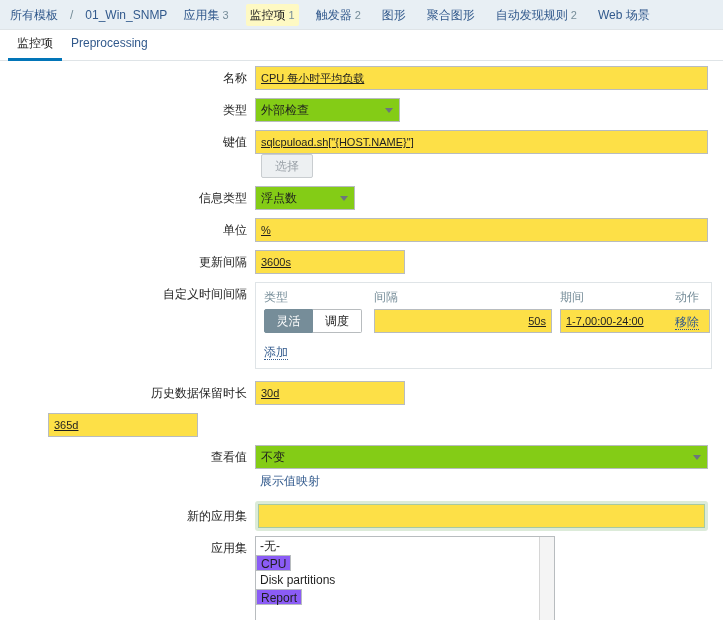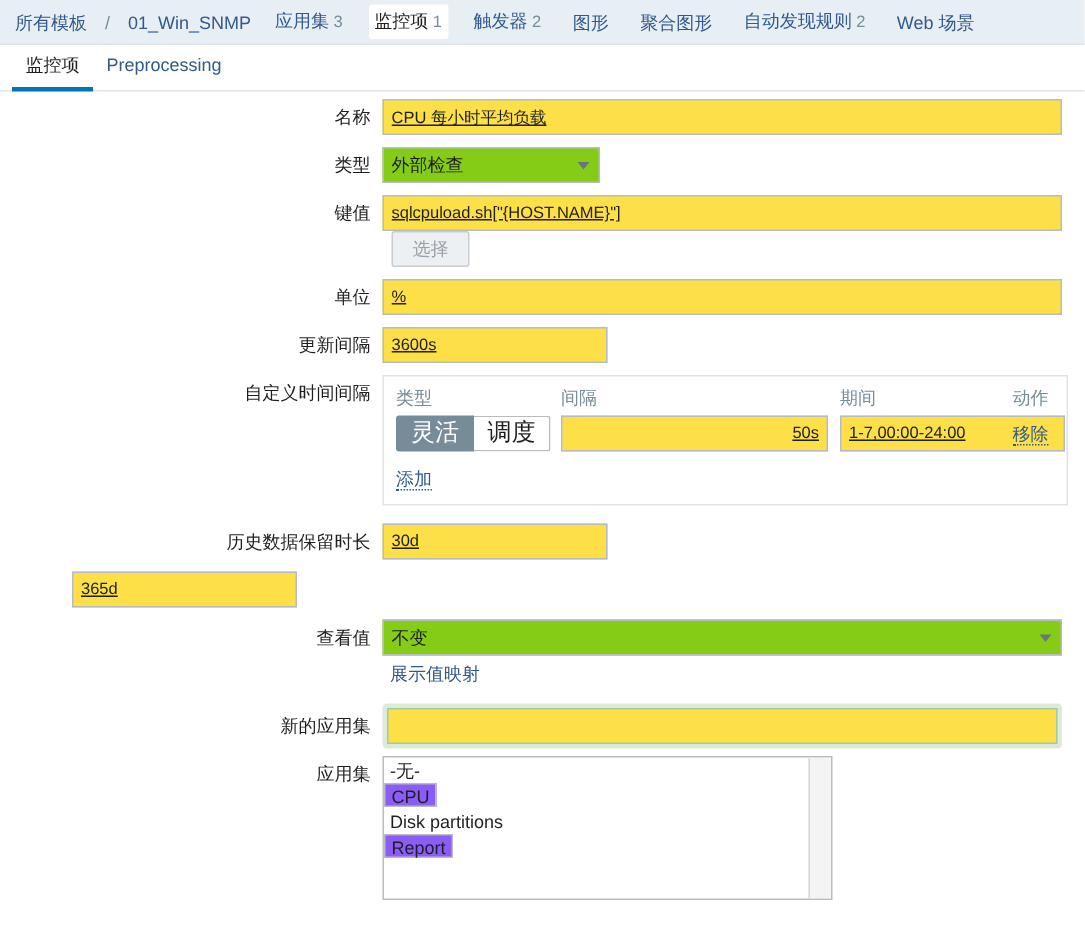--- a/index.html
+++ b/index.html
@@ -25,21 +25,21 @@
     padding: 2px 2px; margin-right: 10px; line-height: 16px;
     cursor: pointer;
   }
   .nav-sep { font-size: 12px; color: #768d99; margin-right: 10px; }
   .nav-item {
     font-size: 12px; color: #31598c; margin-right: 13px;
     padding: 3px 4px; line-height: 16px; cursor: pointer;
   }
   .nav-item .cnt { color: #768d99; font-size: 11px; margin-left: 3px; }
   .nav-item.active {
-    background: #ffffff; border-radius: 2px; color: #1f1f1f;
+    background: #fef9c3; border-radius: 2px; color: #1f1f1f;
   }
 
   
   #subtabs {
     position: absolute; left: 0; top: 31px; width: 723px; height: 30px;
     border-bottom: 1px solid #dfe4e7;
     display: flex; align-items: flex-end;
     padding-left: 8px;
     background: #ffffff;
   }
@@ -111,21 +111,21 @@
   .ci-row  { display: flex; align-items: center; }
   .c-type   { width: 110px; flex: 0 0 110px; }
   .c-intv   { width: 186px; flex: 0 0 186px; }
   .c-per    { width: 115px; flex: 0 0 115px; }
   .c-act    { width: 38px;  flex: 0 0 38px; text-align: left; }
 
   .seg { display: inline-flex; }
   .seg .sb {
     height: 24px; min-width: 49px; padding: 0 9px;
     border: 1px solid #b8bcbf; background: #fff;
-    font-size: 16px; color: #1f1f1f; line-height: 22px;
+    font-size: 12px; color: #1f1f1f; line-height: 22px;
     text-align: center; cursor: pointer;
     font-family: "Liberation Sans","DejaVu Sans",sans-serif;
   }
   .seg .sb:first-child { border-radius: 2px 0 0 2px; }
   .seg .sb:last-child  { border-radius: 0 2px 2px 0; border-left: none; }
   .seg .sb.on { background: #768d99; border-color: #768d99; color: #fff; }
 
   .in-intv { width: 178px; text-align: right; }
   .in-per  { width: 150px; }
 
@@ -208,20 +208,29 @@
   </div>
 
   <div class="row">
     <div class="lbl">键值</div>
     <div class="fld">
       <input class="txt w-wide" type="text" value="sqlcpuload.sh[&quot;{HOST.NAME}&quot;]" style="">
       <button class="btn-grey" style="margin-left:6px;vertical-align:top;">选择</button>
     </div>
   </div>
 
+  <div class="row">
+    <div class="lbl">信息类型</div>
+    <div class="fld">
+      <div class="sel" style="width:100px;">
+        <span>浮点数</span>
+        <span class="arrow"></span>
+      </div>
+    </div>
+  </div>
 
   <div class="row">
     <div class="lbl">单位</div>
     <div class="fld">
       <input class="txt w-wide" type="text" value="%" style="">
     </div>
   </div>
 
   <div class="row">
     <div class="lbl">更新间隔</div>

